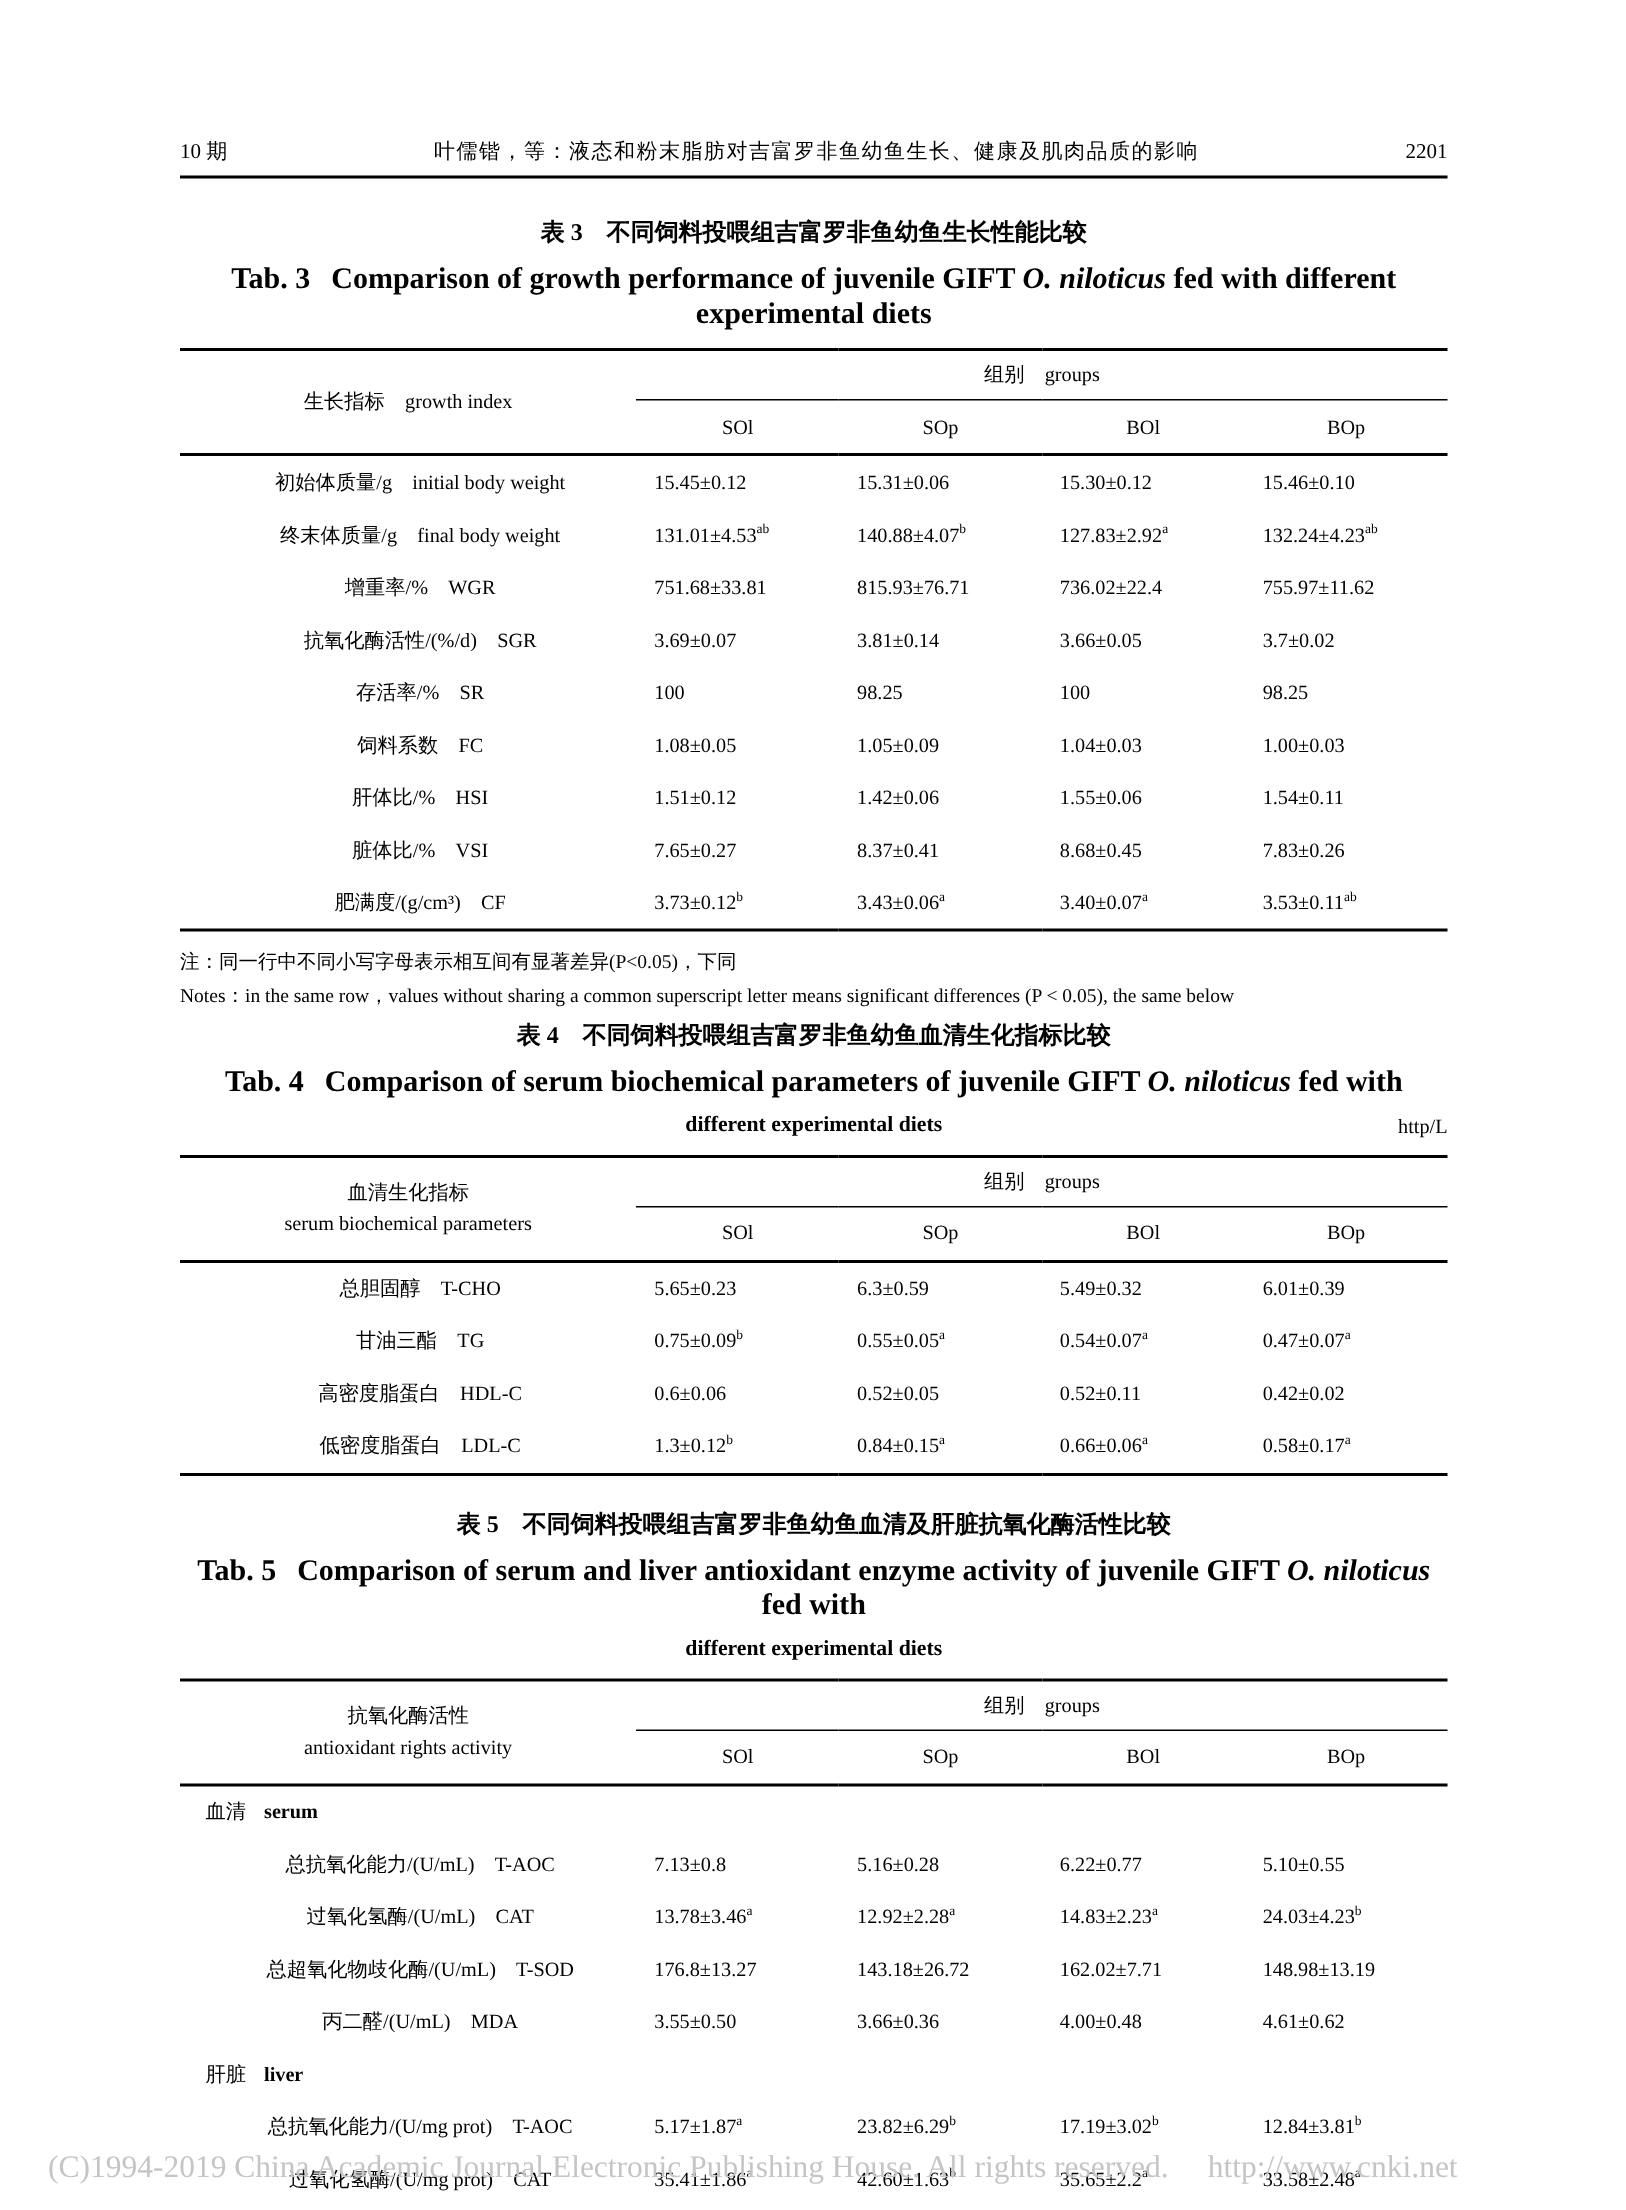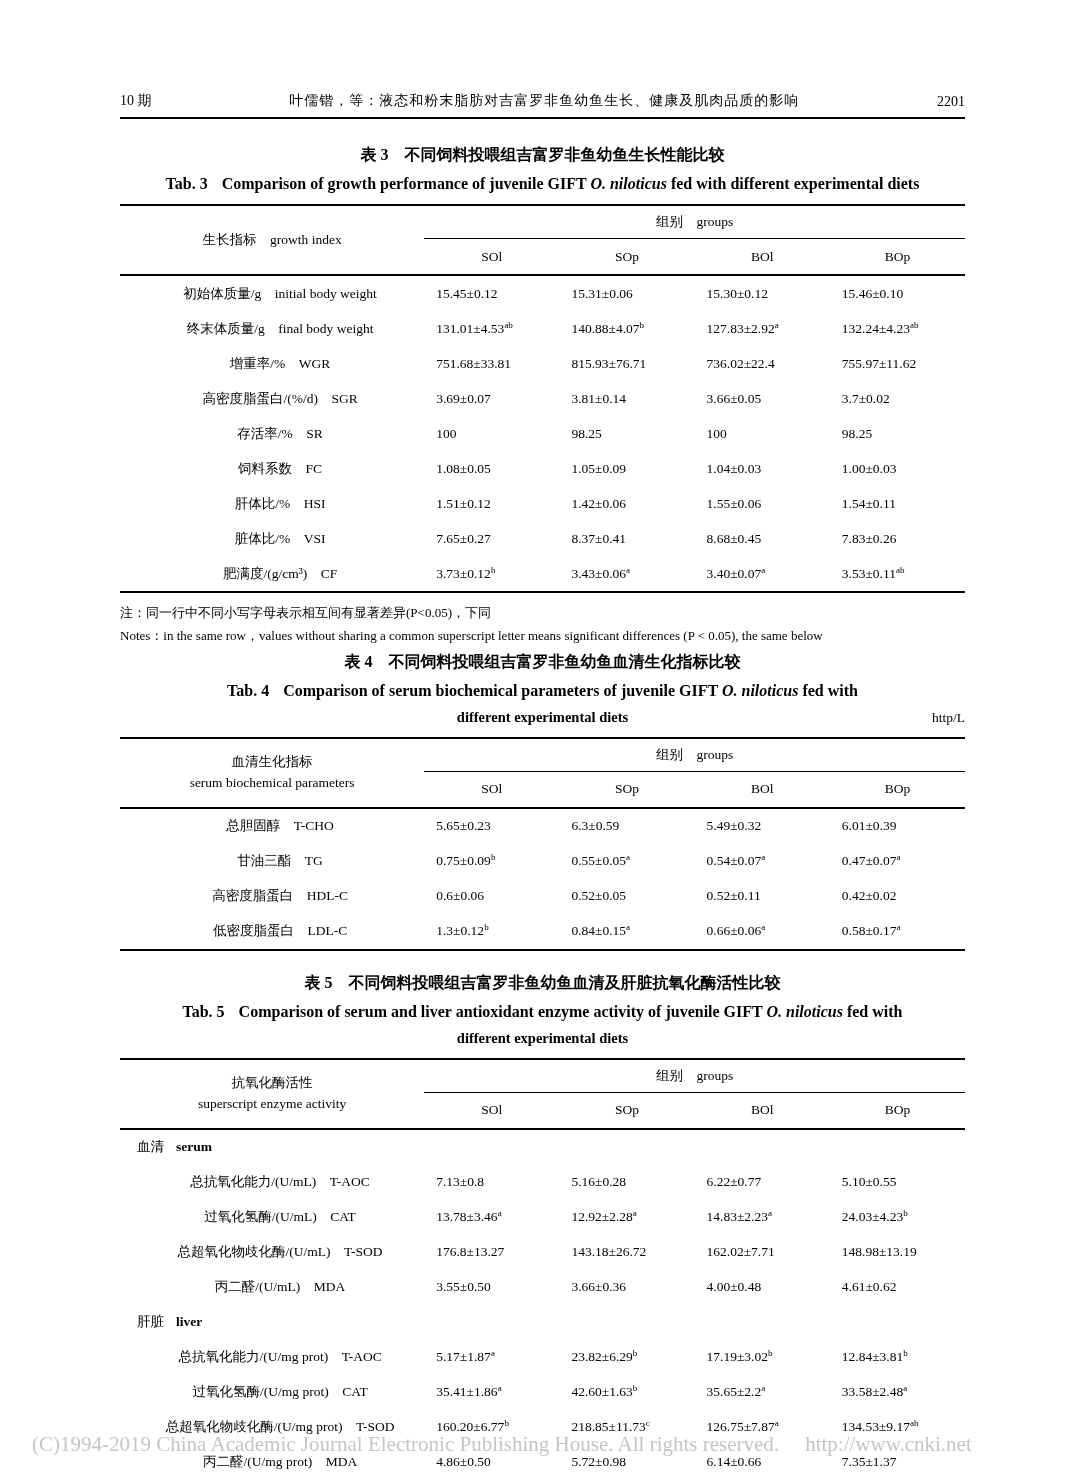--- a/index.html
+++ b/index.html
@@ -10,21 +10,21 @@
   .content{width:845px;margin-left:120px;}
   
   .page-header{
     display:flex;justify-content:space-between;align-items:flex-end;
     padding-top:92px;padding-bottom:7px;border-bottom:2.5px solid #000;
     font-size:14px;
   }
   .page-header .mid{letter-spacing:1px;}
   
   .t-cn{text-align:center;font-weight:bold;font-size:16px;margin-top:26px;}
-  .t-en{text-align:center;font-weight:bold;font-size:16px;margin-top:9px;}
+  .t-en{text-align:center;font-weight:bold;font-size:20px;margin-top:9px;}
   .t-en .pfx{margin-right:14px;}
   .t-en2{position:relative;text-align:center;font-weight:bold;font-size:14.5px;margin-top:9px;}
   .t-en2 .unit{position:absolute;right:0;bottom:0;font-weight:normal;font-size:13.5px;}
   
   table{width:100%;border-collapse:collapse;border-top:2.5px solid #000;border-bottom:2.5px solid #000;
         font-size:13.5px;margin-top:11px;table-layout:fixed;}
   th{font-weight:normal;}
   th.stub{text-align:center;vertical-align:middle;border-bottom:2px solid #000;line-height:1.5;}
   th.group{text-align:center;border-bottom:1.5px solid #000;height:30px;}
   tr.cols th{border-bottom:2px solid #000;height:33px;text-align:center;}
@@ -93,21 +93,21 @@
             <td class="value">132.24±4.23<sup>ab</sup></td>
           </tr>
           <tr>
             <td class="label">增重率/%　WGR</td>
             <td class="value">751.68±33.81</td>
             <td class="value">815.93±76.71</td>
             <td class="value">736.02±22.4</td>
             <td class="value">755.97±11.62</td>
           </tr>
           <tr>
-            <td class="label">高密度脂蛋白/(%/d)　SGR</td>
+            <td class="label">抗氧化酶活性/(%/d)　SGR</td>
             <td class="value">3.69±0.07</td>
             <td class="value">3.81±0.14</td>
             <td class="value">3.66±0.05</td>
             <td class="value">3.7±0.02</td>
           </tr>
           <tr>
             <td class="label">存活率/%　SR</td>
             <td class="value">100</td>
             <td class="value">98.25</td>
             <td class="value">100</td>
@@ -223,21 +223,21 @@
           <col style="width: 36%;">
           <col style="width: 16%;">
           <col style="width: 16%;">
           <col style="width: 16%;">
           <col style="width: 16%;">
         </colgroup>
         <thead>
           <tr>
             <th class="stub" rowspan="2">
               <div>抗氧化酶活性</div>
-              <div>superscript enzyme activity</div>
+              <div>antioxidant rights activity</div>
             </th>
             <th class="group" colspan="4">组别　groups</th>
           </tr>
           <tr class="cols">
             <th>SOl</th>
             <th>SOp</th>
             <th>BOl</th>
             <th>BOp</th>
           </tr>
         </thead>

